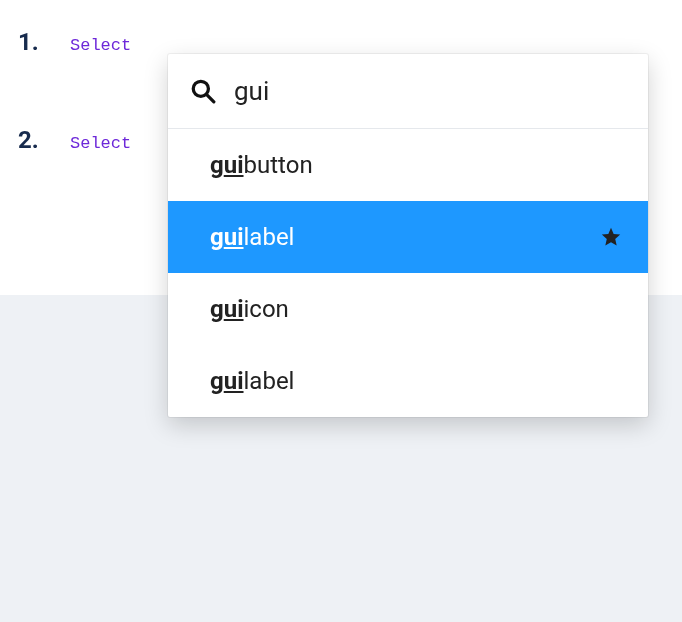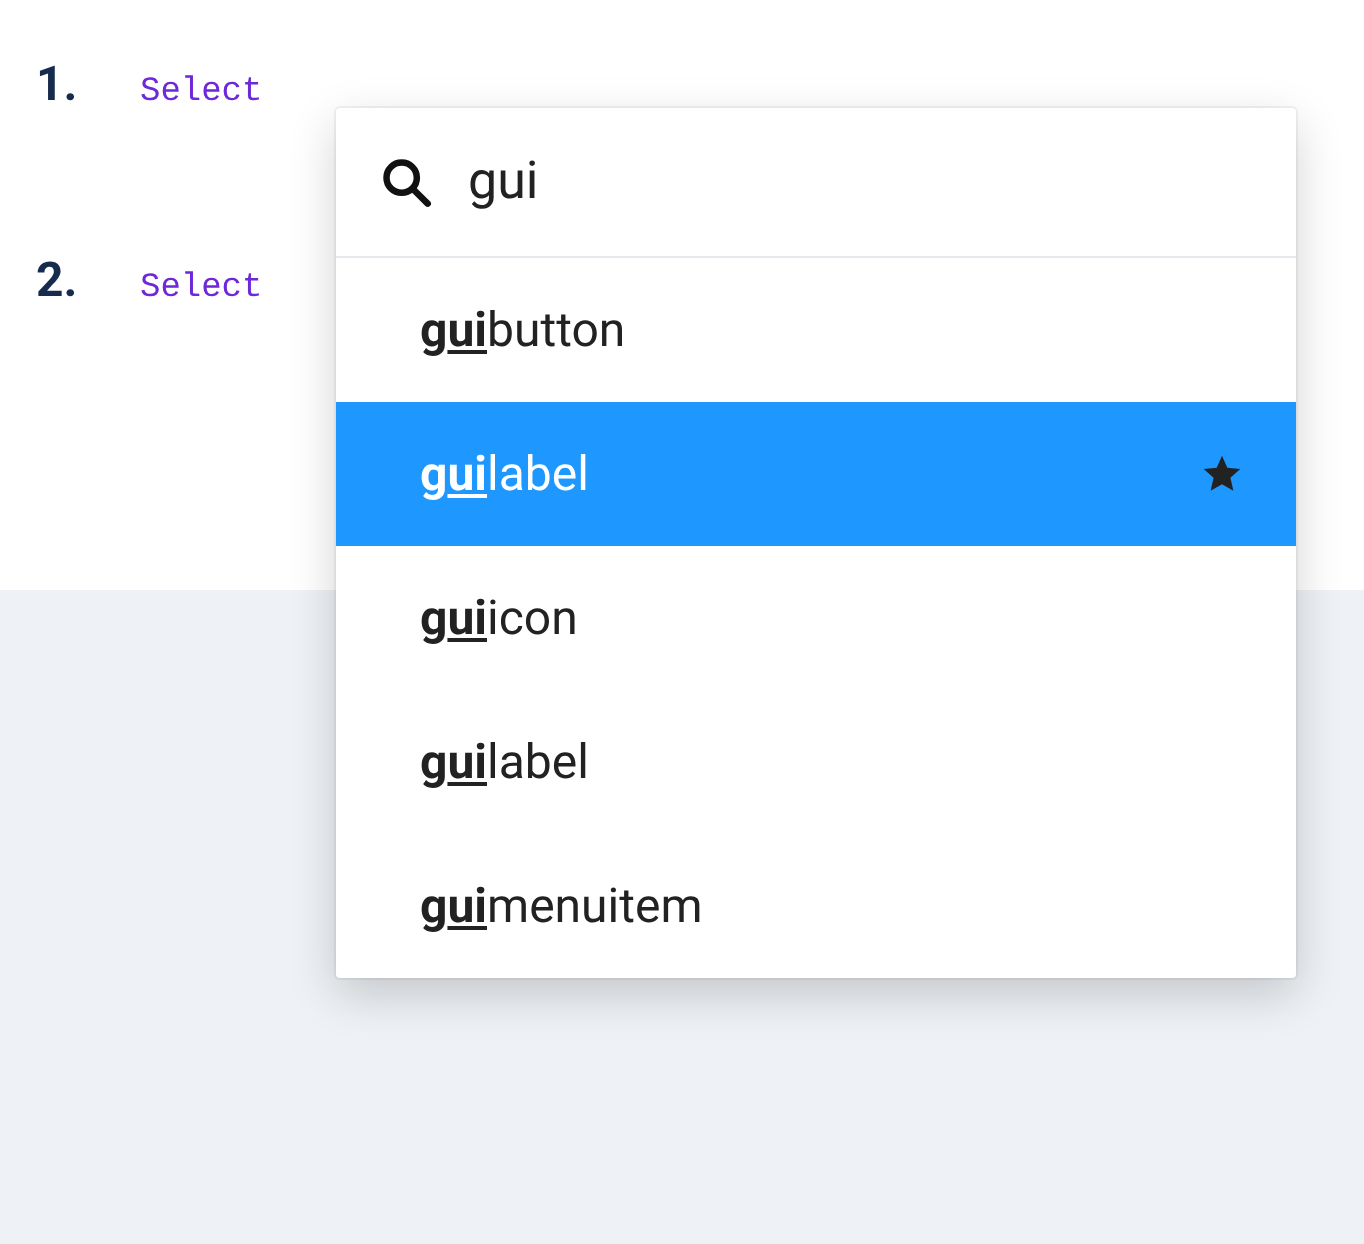--- a/index.html
+++ b/index.html
@@ -141,17 +141,14 @@
         <svg viewBox="0 0 24 24" class="star-icon">
           <polygon points="12,2 14.9,8.6 22,9.3 16.6,14.1 18.2,21.2 12,17.6 5.8,21.2 7.4,14.1 2,9.3 9.1,8.6"></polygon>
         </svg>
       </div>
       <div class="result-item">
         <span><span class="match-b">g</span><span class="match-b match-u">ui</span><span>icon</span></span>
       </div>
       <div class="result-item">
         <span><span class="match-b">g</span><span class="match-b match-u">ui</span><span>label</span></span>
       </div>
-      <div class="result-item">
-        <span><span class="match-b">g</span><span class="match-b match-u">ui</span><span>menuitem</span></span>
-      </div>
     </div>
 </div>
 
 </body></html>

